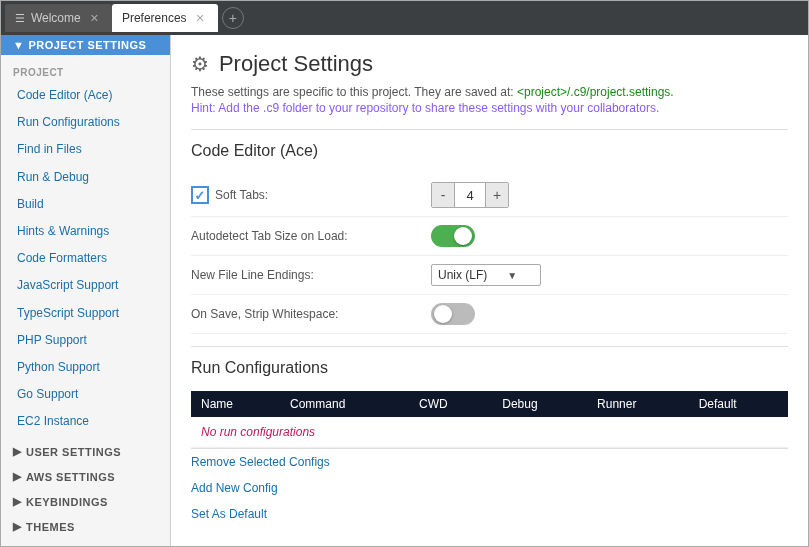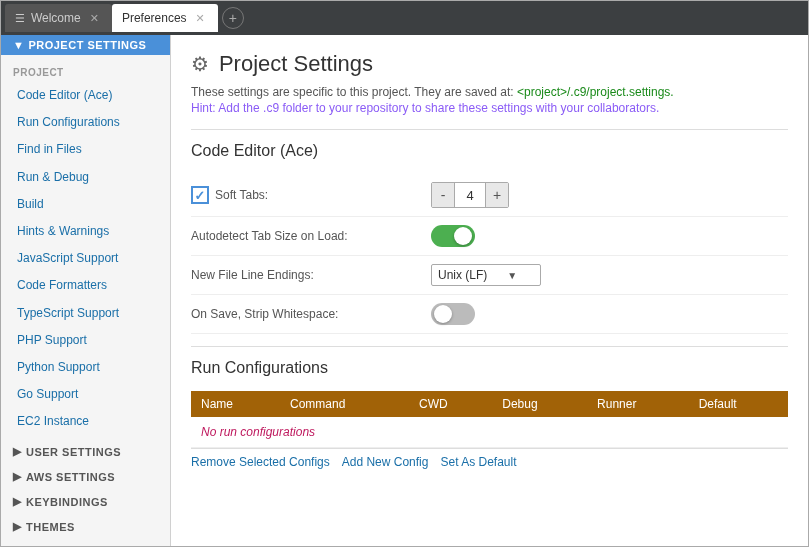--- a/index.html
+++ b/index.html
@@ -284,21 +284,21 @@
     
     .run-config-section {
       margin-top: 12px;
     }
     .run-config-table {
       width: 100%;
       border-collapse: collapse;
       font-size: 12px;
     }
     .run-config-table thead tr {
-      background: #a16207;
+      background: #0f172a;
       color: #fff;
     }
     .run-config-table thead th {
       padding: 6px 10px;
       text-align: left;
       font-weight: normal;
     }
     .run-config-table tbody tr td {
       padding: 8px 10px;
       color: #be185d;
@@ -306,20 +306,21 @@
       border-bottom: 1px solid #eee;
     }
 
     .run-config-actions {
       display: flex;
       gap: 12px;
       padding: 6px 0;
       border-top: 1px solid #ddd;
       font-size: 12px;
       color: #1a6fa8;
+      flex-direction: column;
     }
     .run-config-action {
       cursor: pointer;
       color: #1a6fa8;
     }
   </style>
 </head>
 <body>
 
 <div class="app-container">
@@ -364,24 +365,24 @@
         <div class="sidebar-item">
           <span>Run &amp; Debug</span>
         </div>
         <div class="sidebar-item">
           <span>Build</span>
         </div>
         <div class="sidebar-item">
           <span>Hints &amp; Warnings</span>
         </div>
         <div class="sidebar-item">
+          <span>Code Formatters</span>
+        </div>
+        <div class="sidebar-item">
           <span>JavaScript Support</span>
-        </div>
-        <div class="sidebar-item">
-          <span>Code Formatters</span>
         </div>
         <div class="sidebar-item">
           <span>TypeScript Support</span>
         </div>
         <div class="sidebar-item">
           <span>PHP Support</span>
         </div>
         <div class="sidebar-item">
           <span>Python Support</span>
         </div>

